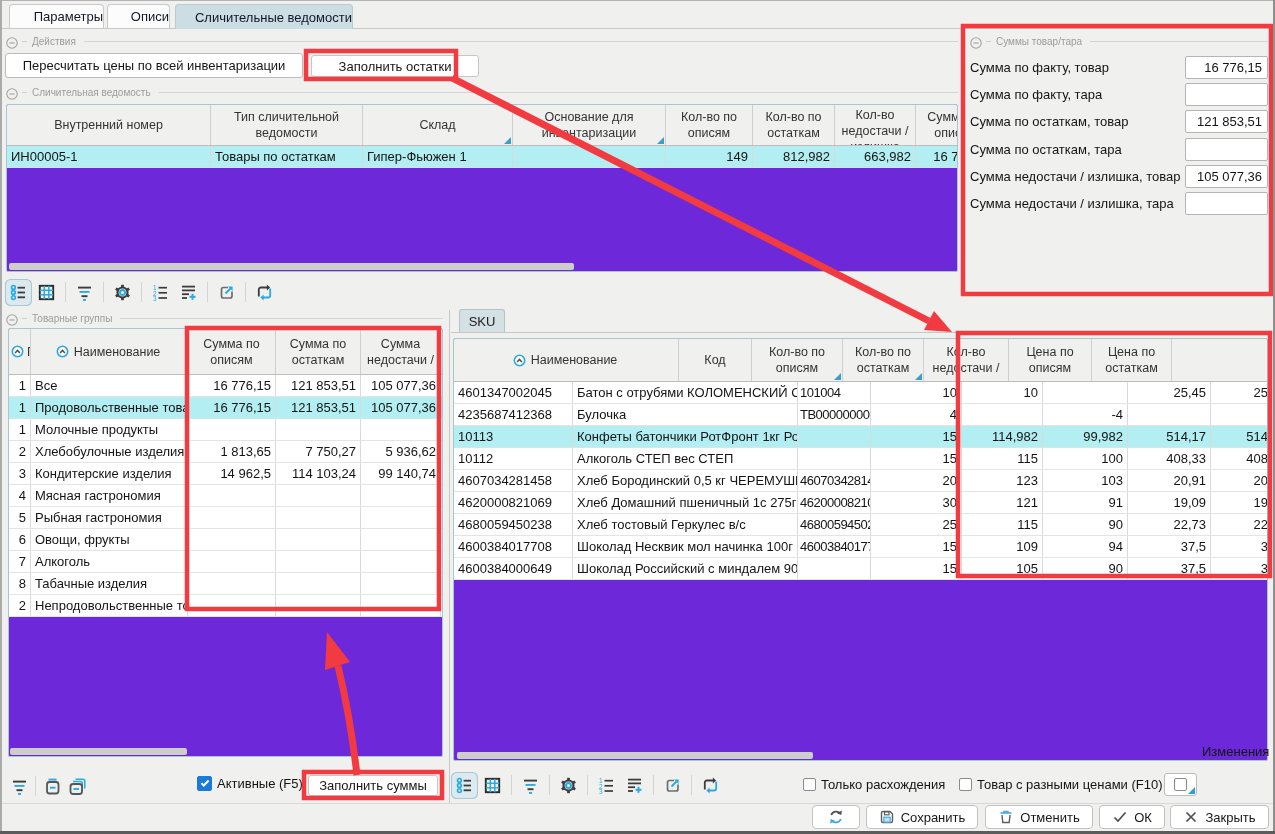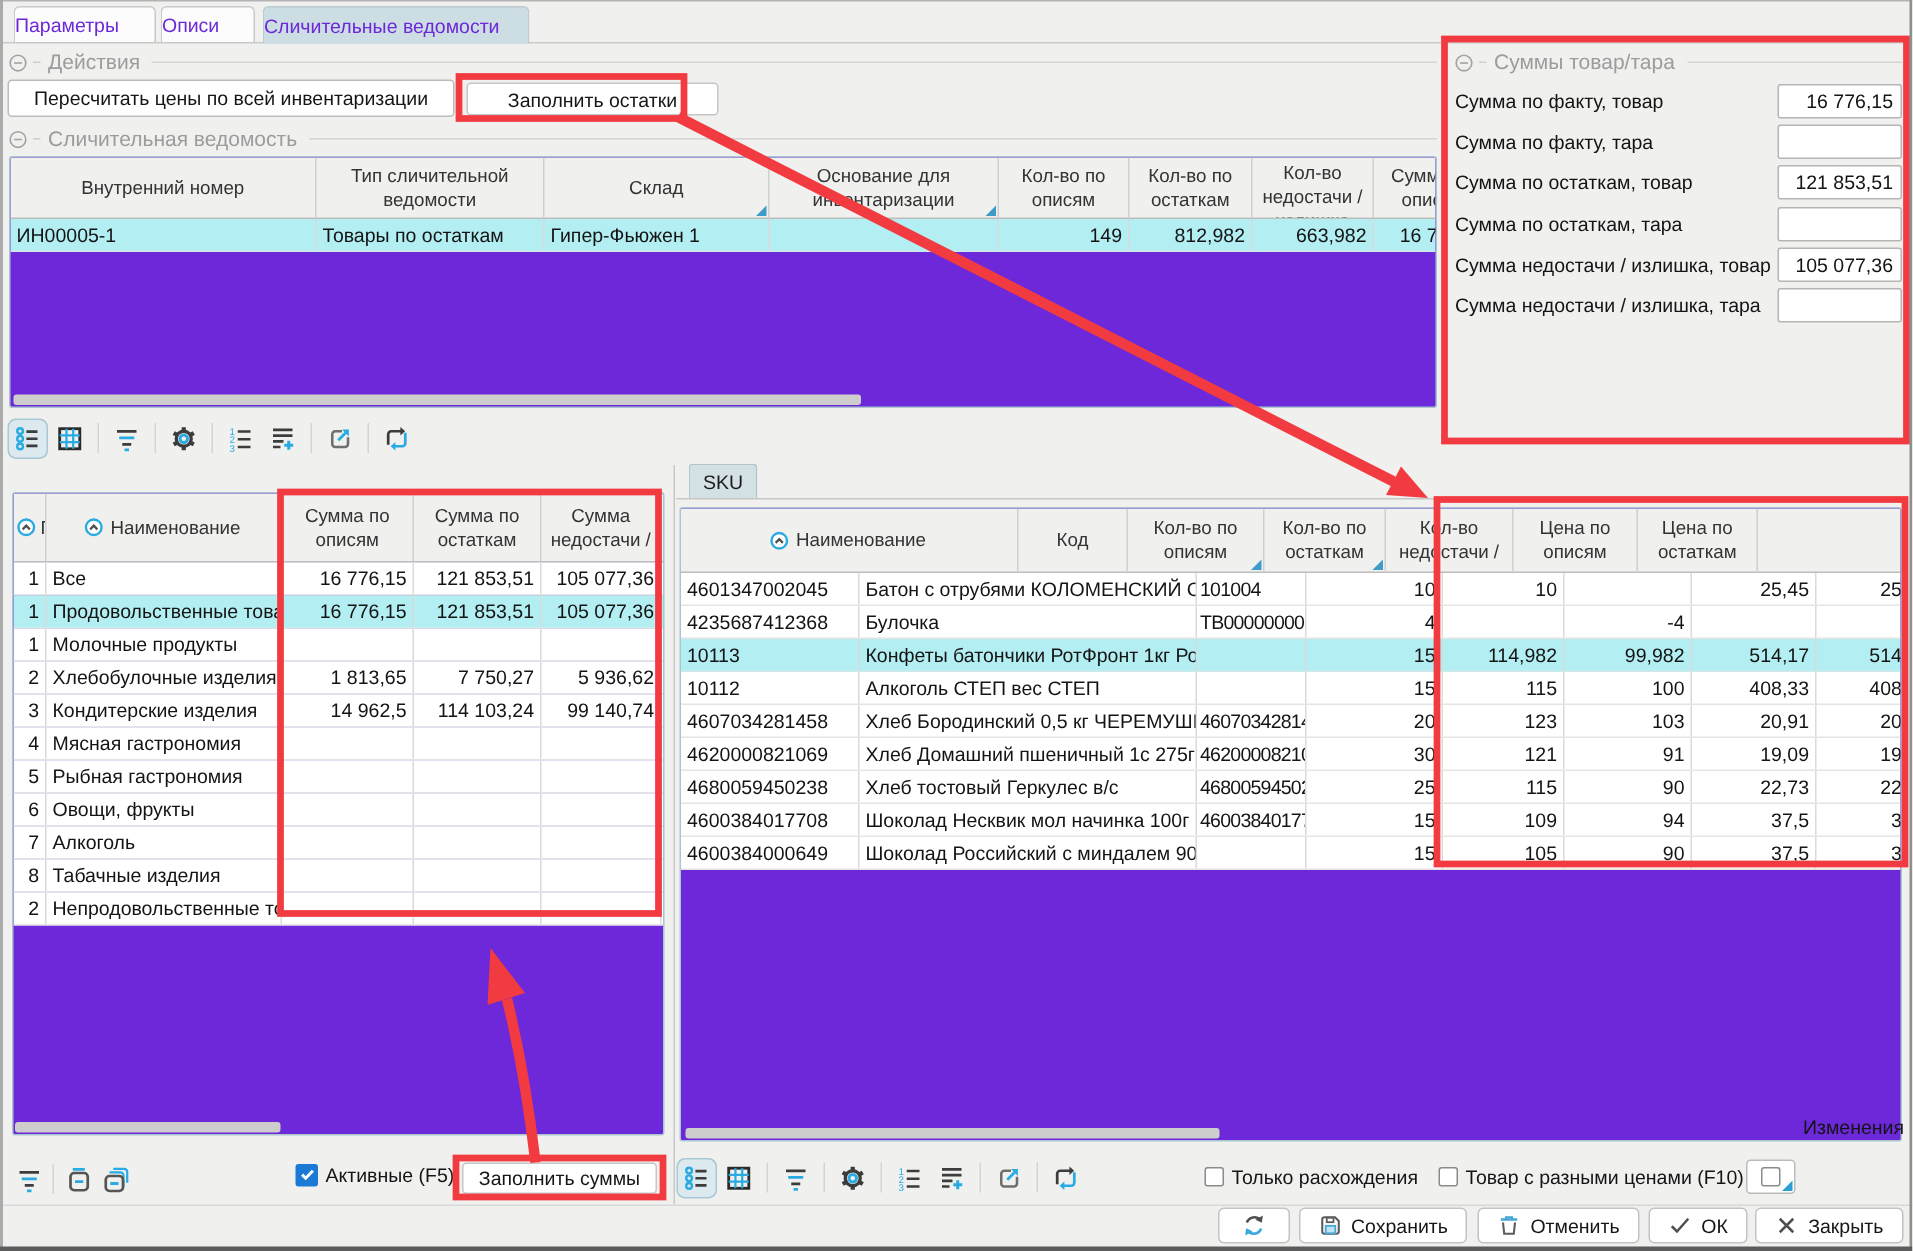--- a/index.html
+++ b/index.html
@@ -3,26 +3,26 @@
 <meta charset="utf-8">
 <style>
 html,body{margin:0;padding:0}
 #app{position:relative;width:1275px;height:834px;background:#f0f0ef;font-family:"Liberation Sans","DejaVu Sans",sans-serif;overflow:hidden}
 .edge{position:absolute;pointer-events:none;z-index:60}
 #wb-top{left:0;top:0;width:1275px;height:1px;background:#b3b3b3}
 #wb-left{left:0;top:0;width:2px;height:834px;background:#ababab}
 #wb-right{right:0;top:0;width:2px;height:834px;background:#8f8f8f}
 #wb-bottom{left:0;bottom:0;width:1275px;height:3px;background:#5c5c5c}
 .tabline{position:absolute;left:0;top:28px;width:1275px;height:1px;background:#c9c9c9}
-.tab{position:absolute;top:4px;height:24px;background:#fcfcfc;border:1px solid #c9c9c9;border-bottom:none;border-radius:4px 4px 0 0;display:flex;align-items:center;justify-content:flex-start;font-size:13px;color:#6d28d9;box-sizing:border-box}
+.tab{position:absolute;top:4px;height:24px;background:#fcfcfc;border:1px solid #c9c9c9;border-bottom:none;border-radius:4px 4px 0 0;display:flex;align-items:center;justify-content:flex-end;font-size:13px;color:#0f172a;box-sizing:border-box}
 .tab.active{background:#ccdde3;border-color:#bccad0;height:25px;z-index:2}
 .grp{position:absolute;display:flex;align-items:center;height:14px}
 .gico{flex:none;width:12px;height:12px;margin-right:4px}
 .gdash{flex:none;width:5px;height:1px;background:#cfcfcf;margin-right:5px}
-.glabel{flex:none;font-size:14px;color:#9c9c9c;white-space:nowrap;margin-right:8px}
+.glabel{flex:none;font-size:10px;color:#9c9c9c;white-space:nowrap;margin-right:8px}
 .gline{flex:1;height:1px;background:#d4d4d4}
 .btn{position:absolute;background:#fff;border:1px solid #bcbcbc;border-radius:3px;box-sizing:border-box;display:flex;align-items:center;justify-content:center;font-size:13px;color:#161616;white-space:nowrap}
 .tbl{position:absolute;background:#6d28d9;border:1px solid #a9c6d0;border-radius:2px;box-sizing:border-box;overflow:hidden}
 .thead{display:flex;background:#f0f0ef;border-bottom:1px solid #bdbdbd;box-sizing:border-box;overflow:hidden}
 .th{flex:none;box-sizing:border-box;border-right:1px solid #cfcfcf;display:flex;align-items:center;justify-content:center;position:relative;font-size:12.5px;color:#333;text-align:center}
 .hw{line-height:16px;max-height:32px;overflow:hidden;padding:0 2px}
 .th.tall{align-items:flex-start}
 .th.tall .hw{max-height:none;margin-top:2px}
 .sortc{position:absolute;right:1px;bottom:1px;width:0;height:0;border-left:7px solid transparent;border-bottom:7px solid #3d9cc9}
 .hico{margin-right:3px;flex:none;width:13px;height:13px}
@@ -243,20 +243,29 @@
     <span class="ti">
         <svg width="19" height="19" viewBox="0 0 19 19">
           <path d="M3.8 13.5 V6.5 a2 2 0 0 1 2 -2 H12.5" fill="none" stroke="#3c3c3c" stroke-width="1.8"></path>
           <path d="M11.9 1.6 L15.1 4.5 L11.9 7.4 Z" fill="#3c3c3c"></path>
           <path d="M15.2 5.5 V12.5 a2 2 0 0 1 -2 2 H7.5" fill="none" stroke="#29abe2" stroke-width="1.8"></path>
           <path d="M8.6 11.6 L5.4 14.5 L8.6 17.4 Z" fill="#29abe2"></path>
         </svg>
       </span>
   </div>
 
+  <div class="grp" style="left:6px;top:311px;width:437px">
+    <span class="gico"><svg width="12" height="12" viewBox="0 0 12 12">
+          <circle cx="6" cy="6" r="5.2" fill="none" stroke="#a3a3a3" stroke-width="1.1"></circle>
+          <line x1="3.4" y1="6" x2="8.6" y2="6" stroke="#a3a3a3" stroke-width="1.1"></line>
+        </svg></span>
+    <span class="gdash"></span>
+    <span class="glabel">Товарные группы</span>
+    <span class="gline"></span>
+  </div>
 
   <div class="tbl" style="left:8px;top:328px;width:435px;height:429px">
     <div class="thead" style="height:46px">
       <div class="th t2c0" style="justify-content:flex-start;padding-left:2px">
           <span class="hico"><svg width="13" height="13" viewBox="0 0 13 13">
               <circle cx="6.5" cy="6.5" r="5.2" fill="#fff" stroke="#29abe2" stroke-width="1.6"></circle>
               <path d="M4.1 7.9 L6.5 5.4 L8.9 7.9" fill="none" stroke="#4f4f4f" stroke-width="1.5"></path>
             </svg></span>
           <div class="hw" style="padding:0">П</div>
         </div>

